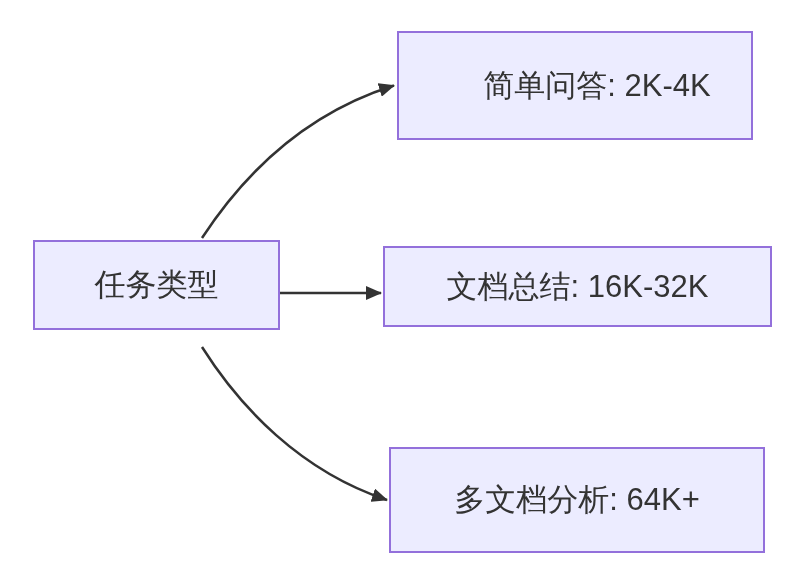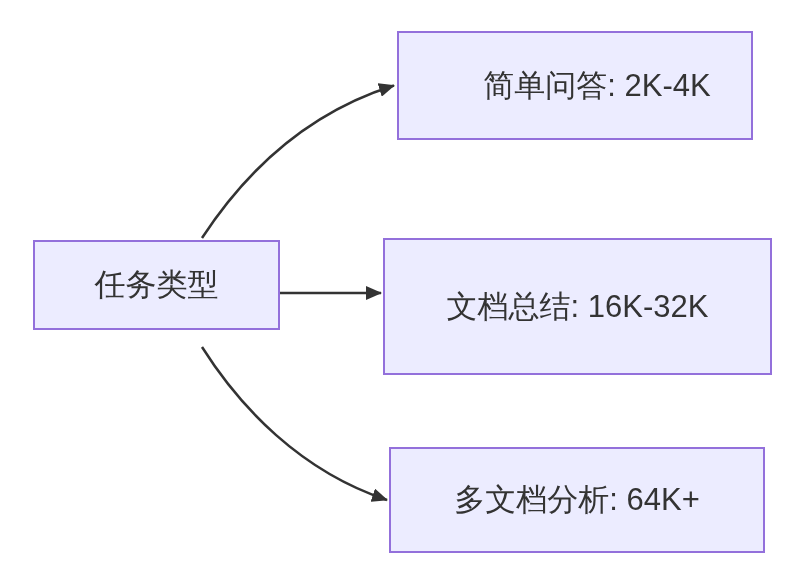--- a/index.html
+++ b/index.html
@@ -39,21 +39,21 @@
     display: flex;
     align-items: center;
     justify-content: center;
     color: var(--text);
     font-size: 31px;
     line-height: 1.2;
     white-space: nowrap;
   }
   .node-root   { left: 33px;  top: 240px; width: 247px; height: 90px; }
   .node-top    { left: 397px; top: 31px;  width: 356px; height: 109px; padding-left: 44px; }
-  .node-middle { left: 383px; top: 238px; width: 389px; height: 137px; }
+  .node-middle { left: 383px; top: 246px; width: 389px; height: 81px; }
   .node-bottom { left: 389px; top: 447px; width: 376px; height: 106px; }
 </style>
 </head>
 <body>
 
 <div class="canvas">
 
   <svg class="edges" viewBox="0 0 787 572" xmlns="http://www.w3.org/2000/svg">
     <defs>
       <marker id="arrow" markerUnits="userSpaceOnUse" markerWidth="16" markerHeight="14" refX="15" refY="7" orient="auto">

